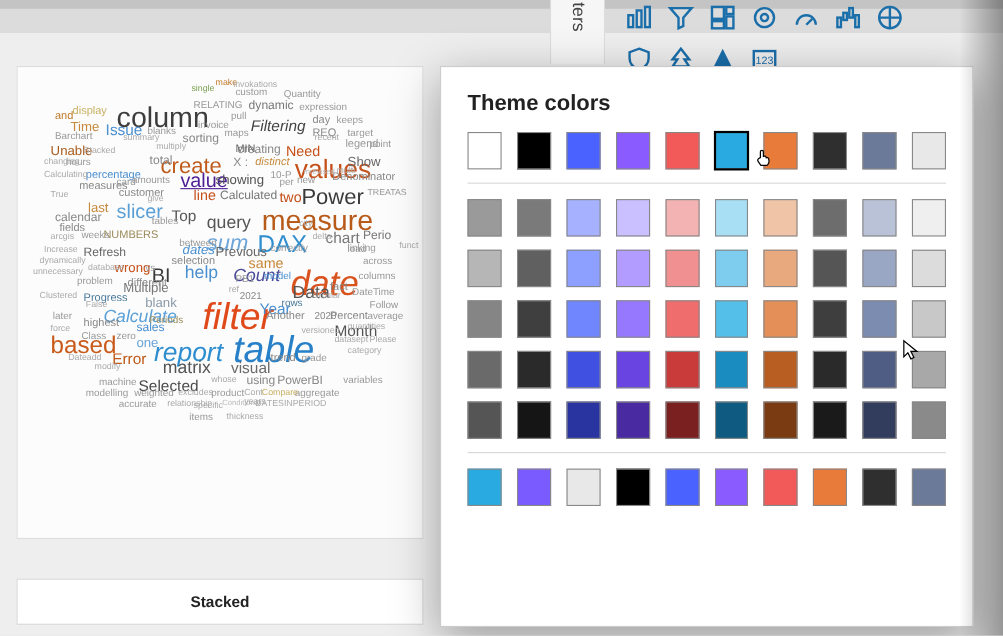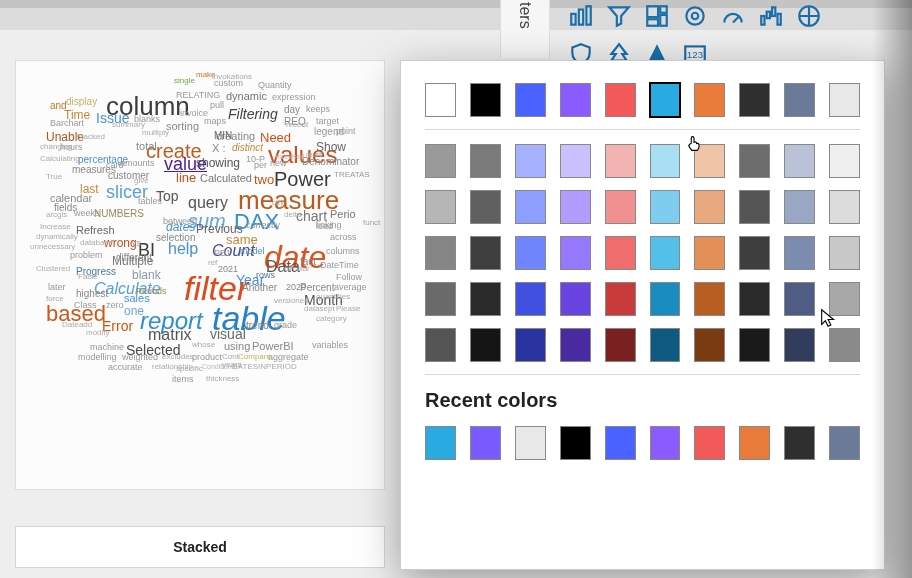--- a/index.html
+++ b/index.html
@@ -294,20 +294,21 @@
         <span style="left: 256px; top: 138px; font-size: 8px; color: rgb(170, 170, 170);">city</span>
         <span style="left: 118px; top: 116px; font-size: 8px; color: rgb(170, 170, 170);">give</span>
       </div>
   </div>
 
   <div class="tab-row">
     <div class="tab">Stacked</div>
   </div>
 
   <div class="picker">
+    <h2>Theme colors</h2>
     <div class="row" id="theme-row">
         <div class="sw" style="background: rgb(255, 255, 255);"></div>
         <div class="sw" style="background: rgb(0, 0, 0);"></div>
         <div class="sw" style="background: rgb(74, 98, 255);"></div>
         <div class="sw" style="background: rgb(138, 91, 255);"></div>
         <div class="sw" style="background: rgb(242, 90, 90);"></div>
         <div class="sw sel" style="background: rgb(41, 171, 226);"></div>
         <div class="sw" style="background: rgb(232, 123, 58);"></div>
         <div class="sw" style="background: rgb(47, 47, 47);"></div>
         <div class="sw" style="background: rgb(107, 122, 153);"></div>
@@ -370,21 +371,20 @@
           <div class="sw" style="background: rgb(74, 42, 160);"></div>
           <div class="sw" style="background: rgb(122, 32, 32);"></div>
           <div class="sw" style="background: rgb(14, 90, 128);"></div>
           <div class="sw" style="background: rgb(122, 58, 18);"></div>
           <div class="sw" style="background: rgb(26, 26, 26);"></div>
           <div class="sw" style="background: rgb(50, 60, 92);"></div>
           <div class="sw" style="background: rgb(138, 138, 138);"></div>
         </div>
       </div>
     <hr class="sep">
-    <h2>Recent colors</h2>
     <div class="row" id="recent-row">
         <div class="sw" style="background: rgb(41, 171, 226);"></div>
         <div class="sw" style="background: rgb(122, 91, 255);"></div>
         <div class="sw" style="background: rgb(232, 232, 232);"></div>
         <div class="sw" style="background: rgb(0, 0, 0);"></div>
         <div class="sw" style="background: rgb(74, 98, 255);"></div>
         <div class="sw" style="background: rgb(138, 91, 255);"></div>
         <div class="sw" style="background: rgb(242, 90, 90);"></div>
         <div class="sw" style="background: rgb(232, 123, 58);"></div>
         <div class="sw" style="background: rgb(47, 47, 47);"></div>

